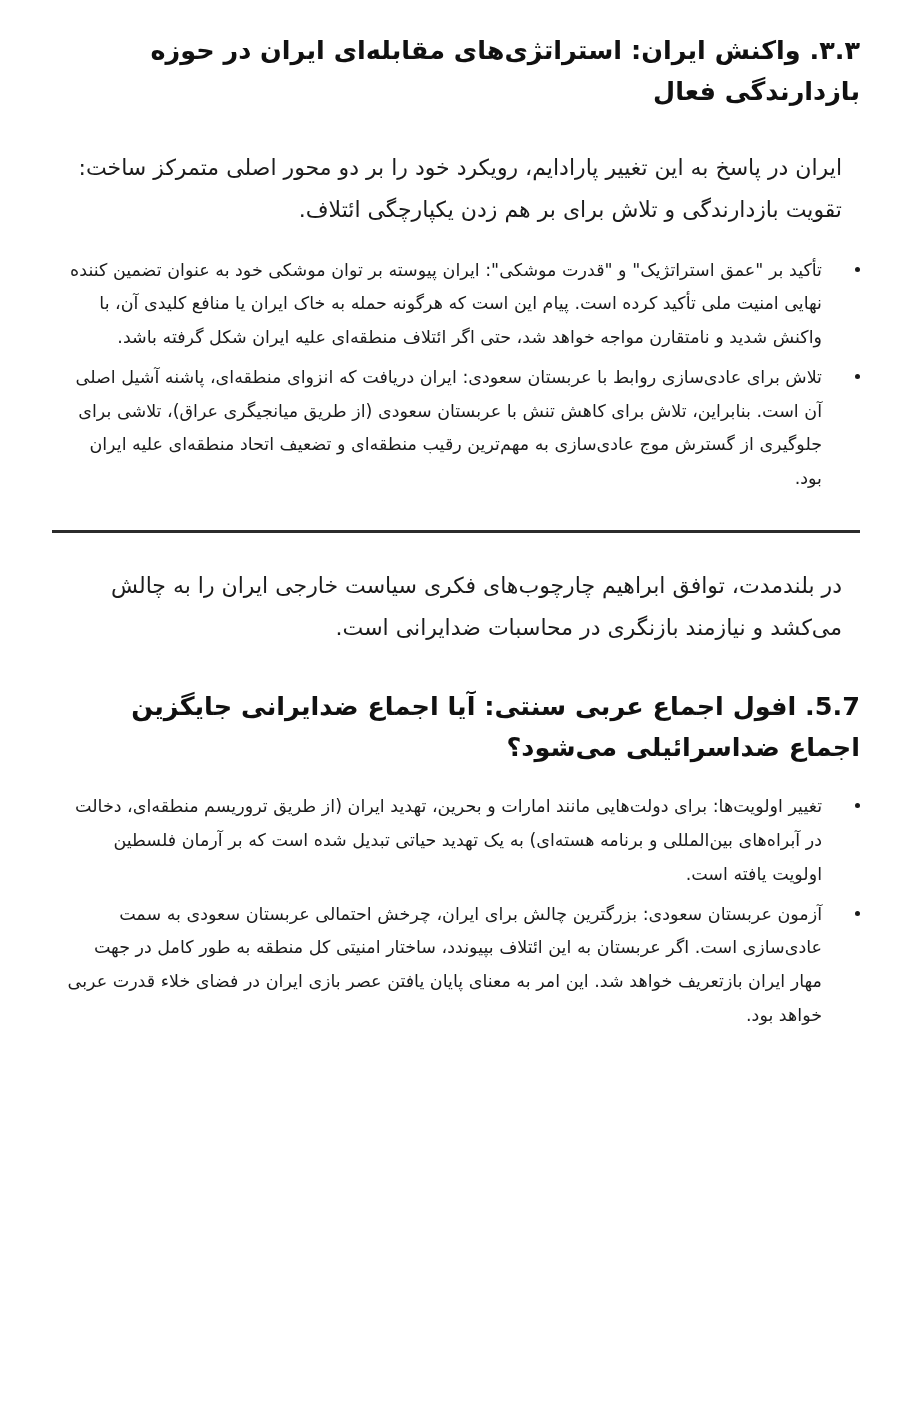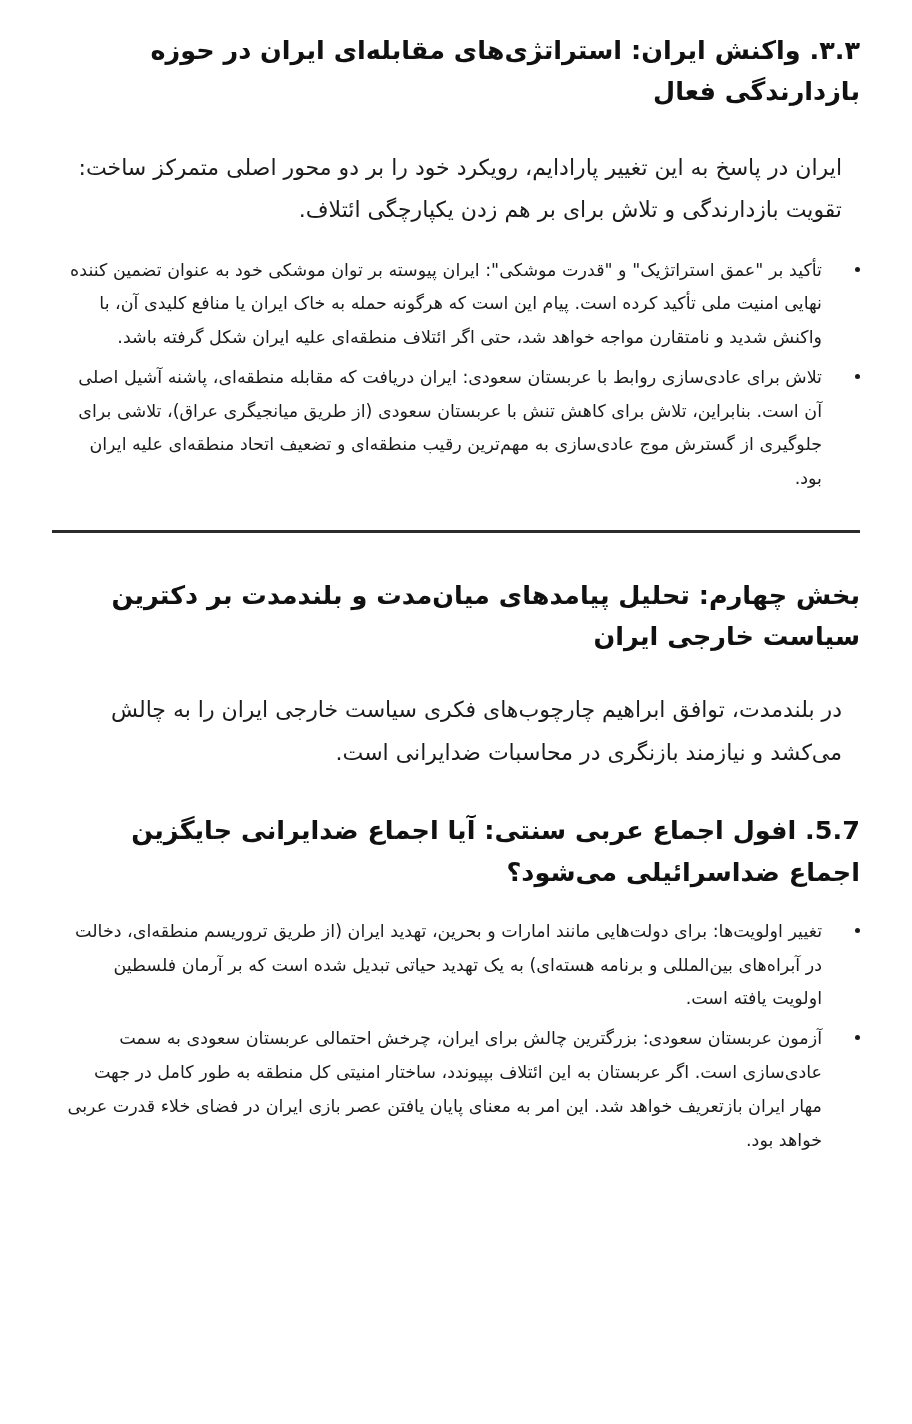--- a/index.html
+++ b/index.html
@@ -158,31 +158,28 @@
     <p class="para">ایران در پاسخ به این تغییر پارادایم، رویکرد خود را بر دو محور اصلی متمرکز ساخت: تقویت بازدارندگی و تلاش برای بر هم زدن یکپارچگی ائتلاف.</p>
   </div>
 
   <ul class="bullets bullets-block-1">
     <li class="bullet-item">
       <span class="bullet-dot"></span>
       <span>تأکید بر "عمق استراتژیک" و "قدرت موشکی": ایران پیوسته بر توان موشکی خود به عنوان تضمین کننده نهایی امنیت ملی تأکید کرده است. پیام این است که هرگونه حمله به خاک ایران یا منافع کلیدی آن، با واکنش شدید و نامتقارن مواجه خواهد شد، حتی اگر ائتلاف منطقه‌ای علیه ایران شکل گرفته باشد.</span>
     </li>
     <li class="bullet-item">
       <span class="bullet-dot"></span>
-      <span>تلاش برای عادی‌سازی روابط با عربستان سعودی: ایران دریافت که مقابله منطقه‌ای، پاشنه آشیل اصلی آن است. بنابراین، تلاش برای کاهش تنش با عربستان سعودی (از طریق میانجیگری عراق)، تلاشی برای جلوگیری از گسترش موج عادی‌سازی به مهم‌ترین رقیب منطقه‌ای و تضعیف اتحاد منطقه‌ای علیه ایران بود.</span>
+      <span>تلاش برای عادی‌سازی روابط با عربستان سعودی: ایران دریافت که انزوای منطقه‌ای، پاشنه آشیل اصلی آن است. بنابراین، تلاش برای کاهش تنش با عربستان سعودی (از طریق میانجیگری عراق)، تلاشی برای جلوگیری از گسترش موج عادی‌سازی به مهم‌ترین رقیب منطقه‌ای و تضعیف اتحاد منطقه‌ای علیه ایران بود.</span>
     </li>
   </ul>
 
   <div class="divider-wrap">
     <hr class="divider">
   </div>
 
-  <div class="heading-block-2">
-    <h1 class="h-section">بخش چهارم: تحلیل پیامدهای میان‌مدت و بلندمدت بر دکترین سیاست خارجی ایران</h1>
-  </div>
 
   <div class="para-block-2">
     <p class="para">در بلندمدت، توافق ابراهیم چارچوب‌های فکری سیاست خارجی ایران را به چالش می‌کشد و نیازمند بازنگری در محاسبات ضدایرانی است.</p>
   </div>
 
   <div class="heading-block-3">
     <h2 class="h-sub">5.7. افول اجماع عربی سنتی: آیا اجماع ضدایرانی جایگزین اجماع ضداسرائیلی می‌شود؟</h2>
   </div>
 
 

